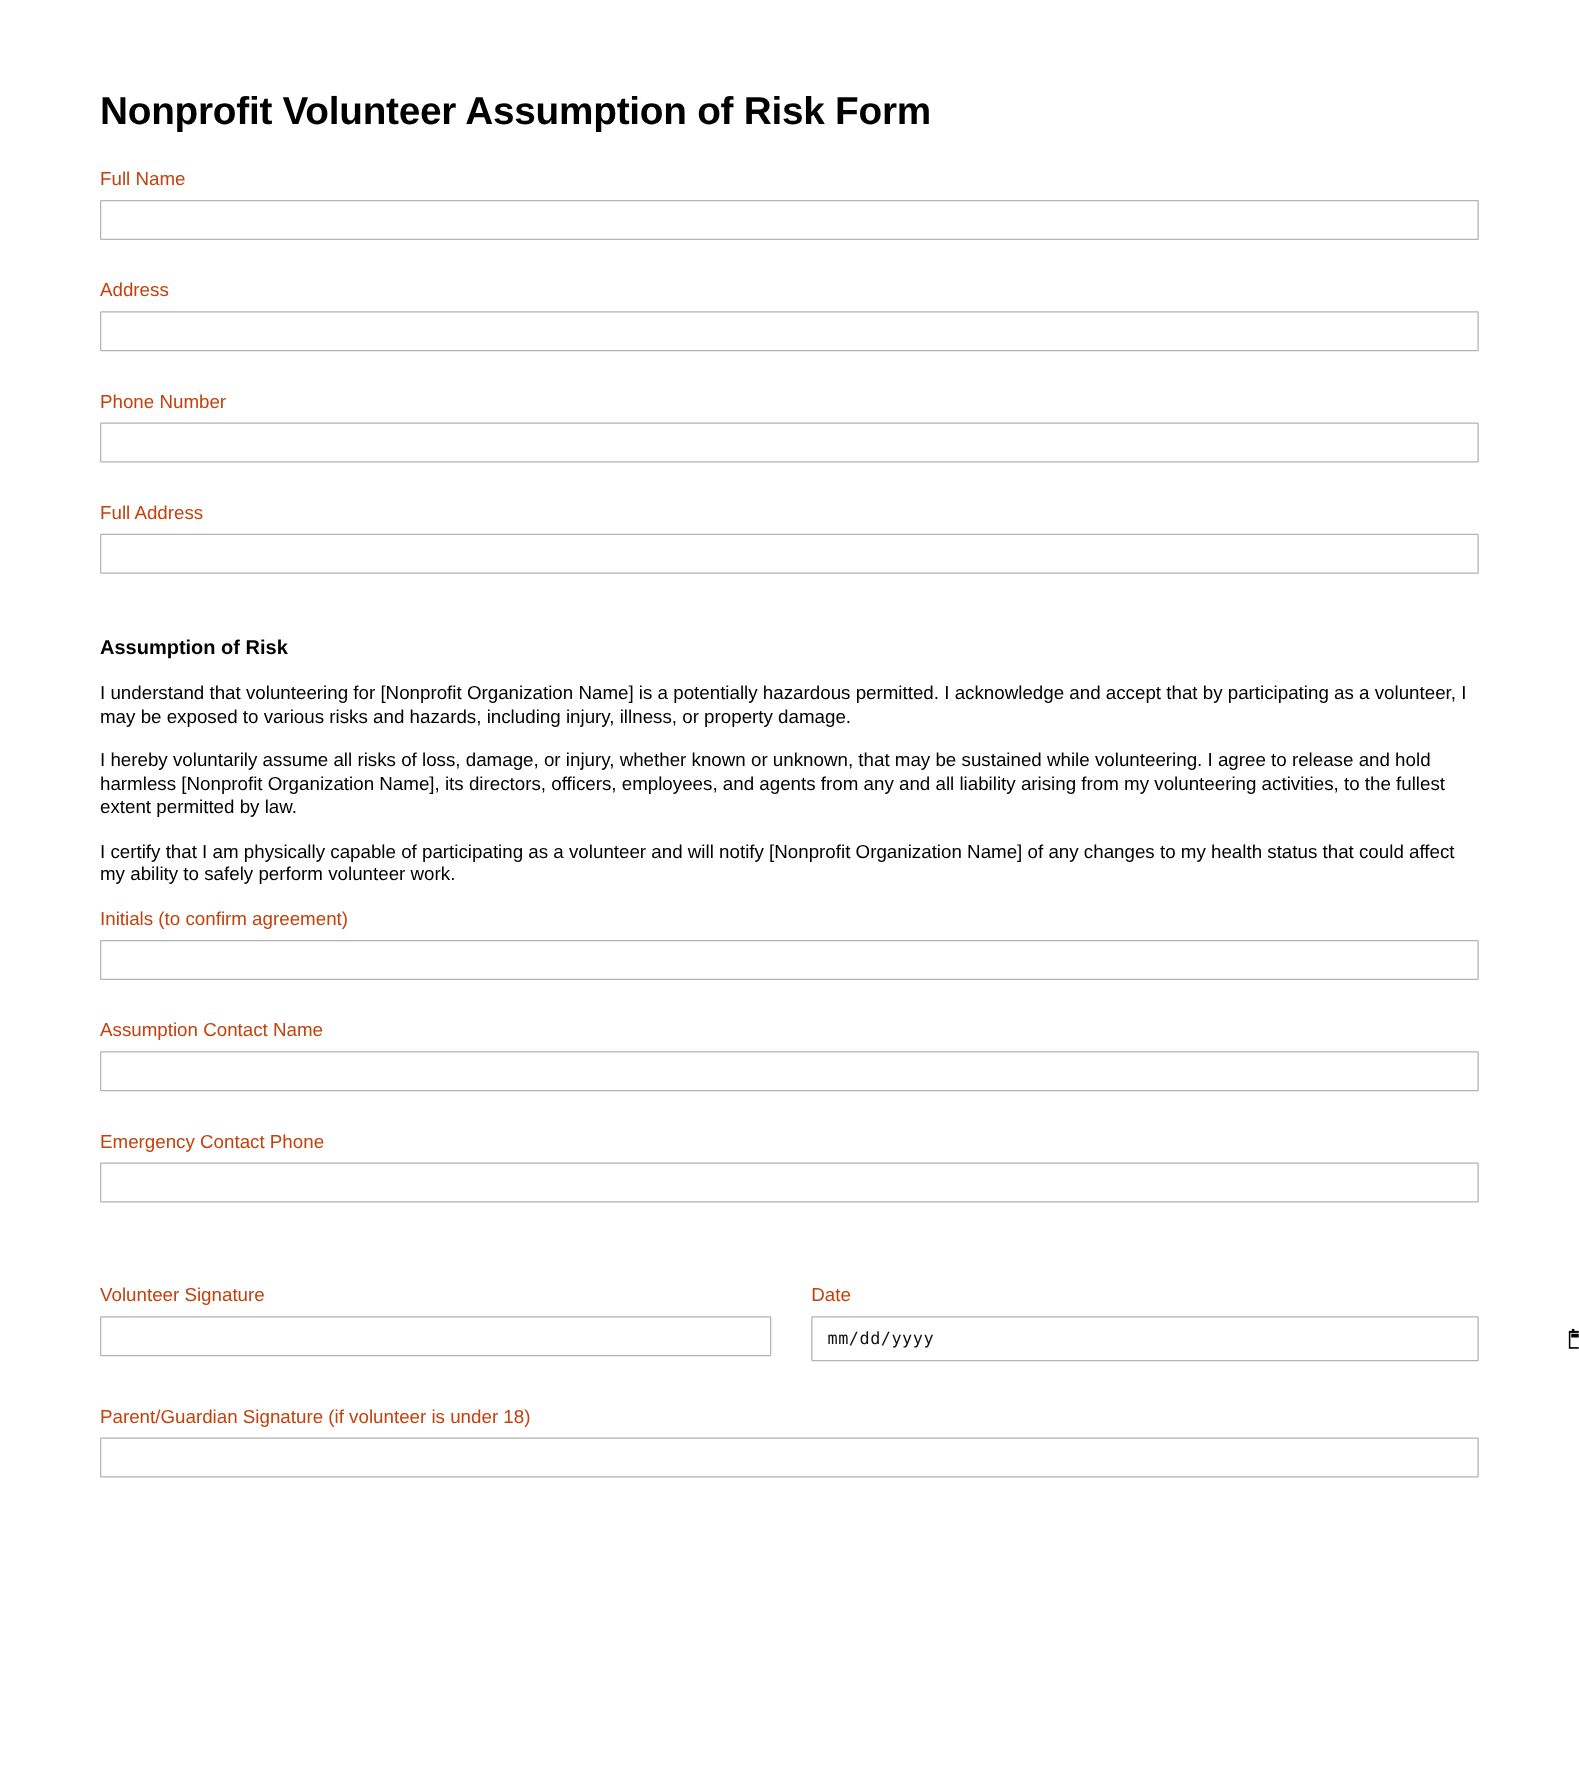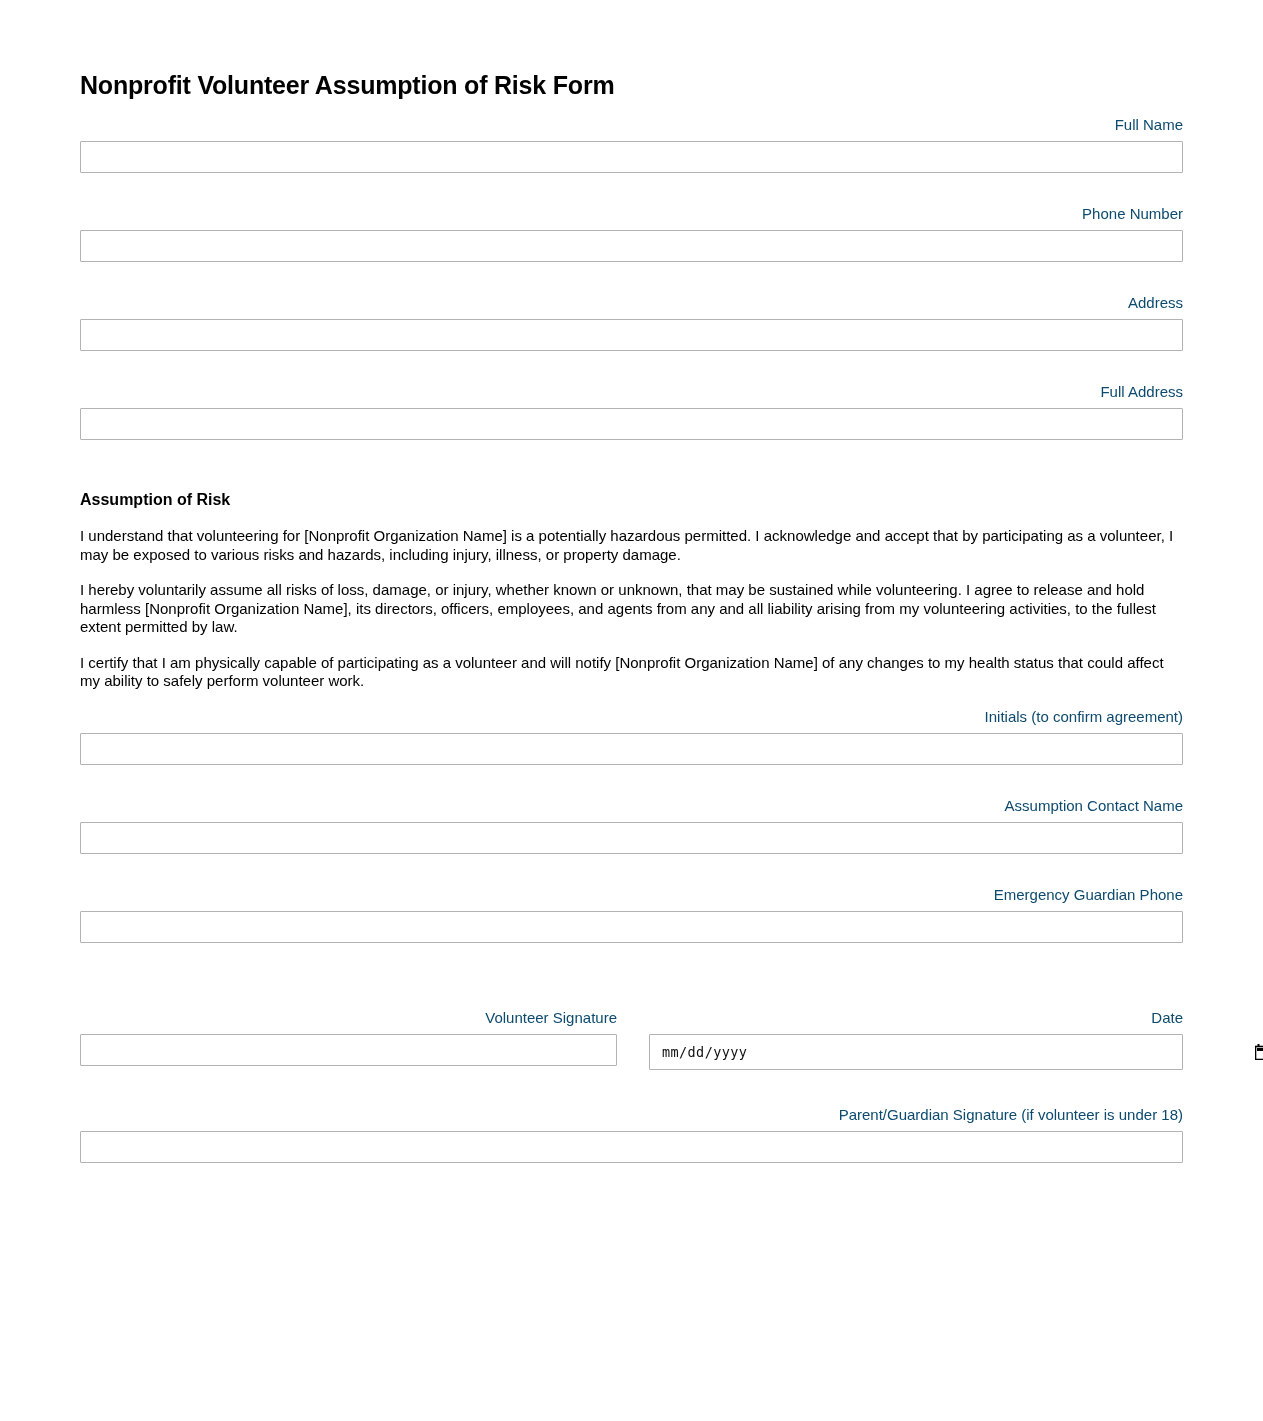--- a/index.html
+++ b/index.html
@@ -13,42 +13,41 @@
     width: 1263px;
     min-height: 1421px;
     font-family: "Liberation Sans", sans-serif;
     color: #000000;
     -webkit-font-smoothing: antialiased;
   }
   .page {
     padding: 70px 80px 0 80px;
   }
   .form-title {
-    font-size: 25px;
+    font-size: 31px;
     font-weight: bold;
     line-height: 1.2;
-    margin: 0 0 16px 0;
+    margin: 0 0 28px 0;
     letter-spacing: -0.2px;
   }
   .section-title {
     font-size: 16px;
     font-weight: bold;
     line-height: 1.2;
     margin: 0 0 18px 0;
   }
   .field {
     margin-bottom: 32px;
   }
   .field-label {
     display: block;
     font-size: 15px;
     line-height: 18px;
     margin-bottom: 7px;
-    color: #0c4a6e;
-    text-align: right;
+    color: #c2410c;
   }
   .text-input {
     display: block;
     width: 1103px;
     height: 32px;
     border: 1px solid #b3b3b3;
     background: #ffffff;
     border-radius: 1px;
     padding: 2px 6px;
     font-family: "Liberation Sans", sans-serif;
@@ -130,27 +129,27 @@
 <div class="page">
 
   <h1 class="form-title">Nonprofit Volunteer Assumption of Risk Form</h1>
 
   <div class="field">
     <label class="field-label">Full Name</label>
     <input class="text-input" type="text" placeholder="" style="">
   </div>
 
   <div class="field">
+    <label class="field-label">Address</label>
+    <input class="text-input" type="text" placeholder="" style="">
+  </div>
+
+  <div class="field">
     <label class="field-label">Phone Number</label>
     <input class="text-input" type="tel" placeholder="" style="">
-  </div>
-
-  <div class="field">
-    <label class="field-label">Address</label>
-    <input class="text-input" type="text" placeholder="" style="">
   </div>
 
   <div class="field">
     <label class="field-label">Full Address</label>
     <input class="text-input" type="email" placeholder="" style="">
   </div>
 
   <div class="risk-section">
     <h2 class="section-title">Assumption of Risk</h2>
     <p class="risk-para">I understand that volunteering for [Nonprofit Organization Name] is a potentially hazardous permitted. I acknowledge and accept that by participating as a volunteer, I may be exposed to various risks and hazards, including injury, illness, or property damage.</p>
@@ -162,21 +161,21 @@
     <label class="field-label">Initials (to confirm agreement)</label>
     <input class="text-input" type="text" placeholder="" style="">
   </div>
 
   <div class="field">
     <label class="field-label">Assumption Contact Name</label>
     <input class="text-input" type="text" placeholder="" style="">
   </div>
 
   <div class="field">
-    <label class="field-label">Emergency Guardian Phone</label>
+    <label class="field-label">Emergency Contact Phone</label>
     <input class="text-input" type="tel" placeholder="" style="">
   </div>
 
   <div class="spacer-lg"></div>
 
   <div class="sig-row">
     <div class="sig-col-left">
       <label class="field-label">Volunteer Signature</label>
       <input class="text-input" type="text" placeholder="" style="">
     </div>

